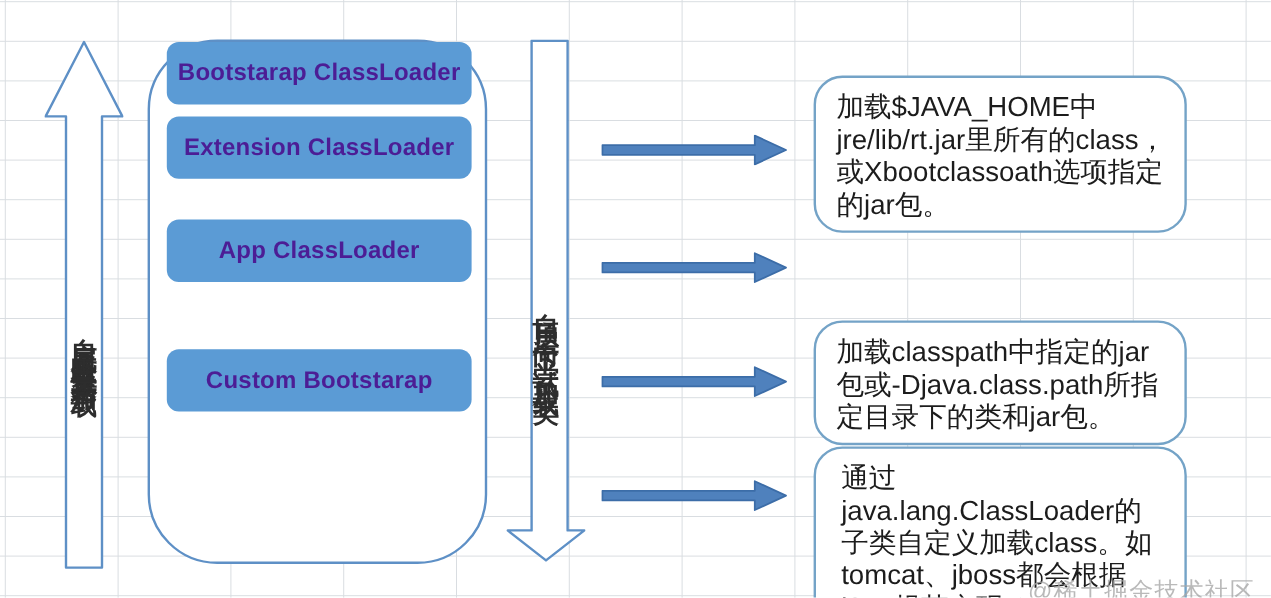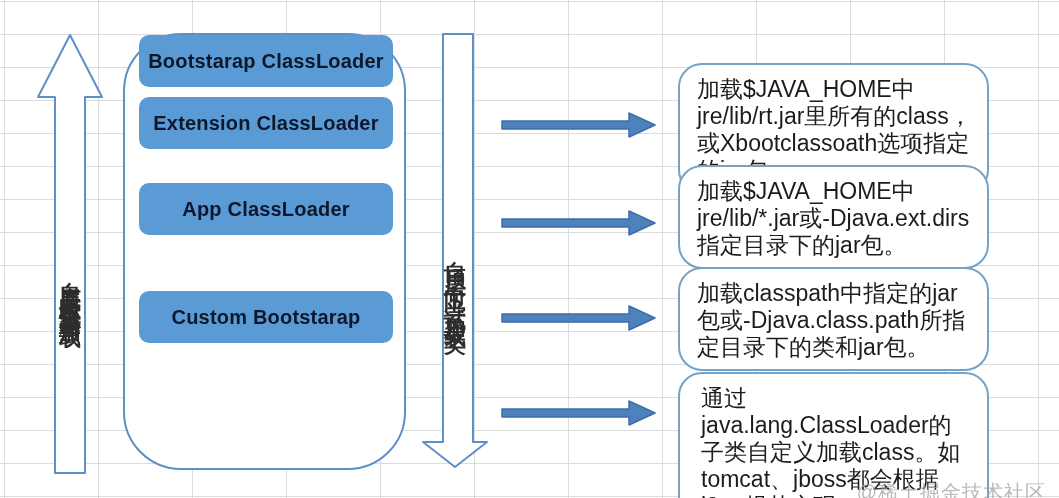--- a/index.html
+++ b/index.html
@@ -34,21 +34,21 @@
   .cl-container{
     left:123px;top:33px;width:283px;height:437px;
     background:#fff;border:2.5px solid var(--outline-blue);border-radius:58px;
   }
   .cl-title{
     position:absolute;top:21px;left:0;width:100%;text-align:center;
     font-size:20px;font-weight:bold;color:#3d3d3d;letter-spacing:.2px;
   }
   .loader-box{
     position:absolute;left:14px;width:254px;height:52px;border-radius:10px;
-    background:var(--loader-box-fill);color:#0f172a;font-weight:bold;font-size:20px;
+    background:var(--loader-box-fill);color:#4c1d95;font-weight:bold;font-size:20px;
     display:flex;align-items:center;justify-content:center;letter-spacing:.2px;
   }
   .loader-box:nth-of-type(2){top:62px;}
   .loader-box:nth-of-type(3){top:148px;}
   .loader-box:nth-of-type(4){top:256px;}
   .loader-box:nth-of-type(5){top:350px;}
   
   svg.h-arrow polygon{fill:var(--arrow-fill);stroke:var(--arrow-border);stroke-width:1.5;stroke-linejoin:round;}
   
   .note-box{
@@ -91,19 +91,18 @@
     <polygon points="1,9 128,9 128,1 154,13 128,25 128,17 1,17"></polygon>
   </svg>
   <svg class="abs h-arrow" style="left:501px;top:305px;" width="156" height="26" viewBox="0 0 156 26">
     <polygon points="1,9 128,9 128,1 154,13 128,25 128,17 1,17"></polygon>
   </svg>
   <svg class="abs h-arrow" style="left:501px;top:400px;" width="156" height="26" viewBox="0 0 156 26">
     <polygon points="1,9 128,9 128,1 154,13 128,25 128,17 1,17"></polygon>
   </svg>
 
   <div class="abs note-box" style="top:63px;min-height:96px;">加载$JAVA_HOME中jre/lib/rt.jar里所有的class，或Xbootclassoath选项指定的jar包。</div>
-  <div class="abs note-box" style="top:165px;min-height:95px;">加载$JAVA_HOME中jre/lib/*.jar或-Djava.ext.dirs指定目录下的jar包。</div>
   <div class="abs note-box" style="top:267px;min-height:95px;">加载classpath中指定的jar包或-Djava.class.path所指定目录下的类和jar包。</div>
   <div class="abs note-box" style="top:372px;min-height:95px;padding-left:21px;">通过java.lang.ClassLoader的子类自定义加载class。如tomcat、jboss都会根据j2ee规范实现。</div>
 
   <div class="abs watermark">@稀土掘金技术社区</div>
 
 </div>
 
 </body></html>

